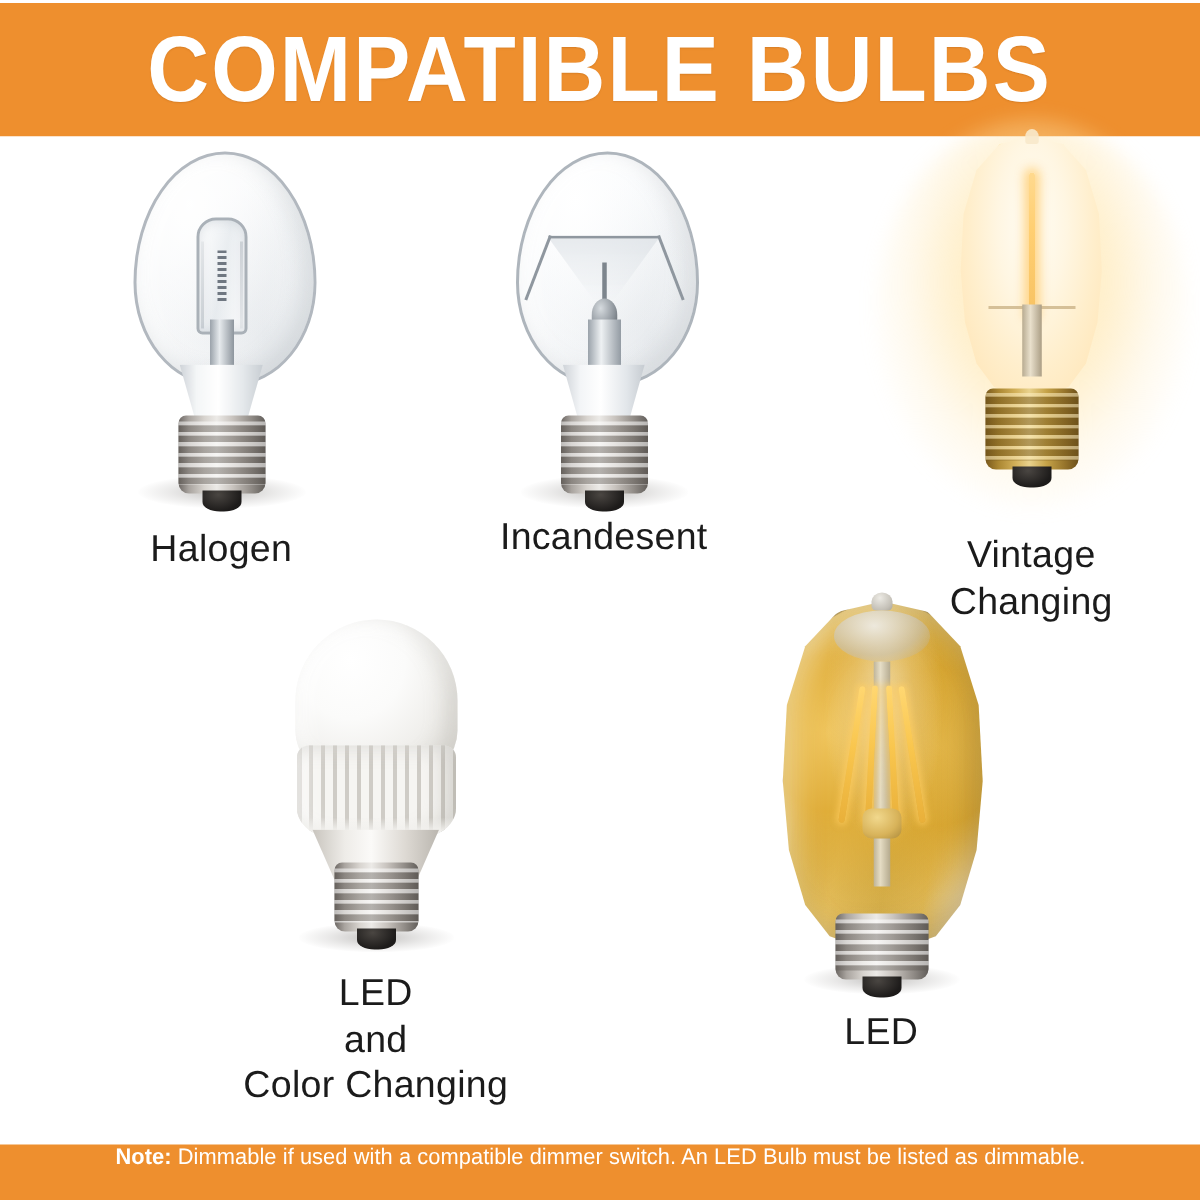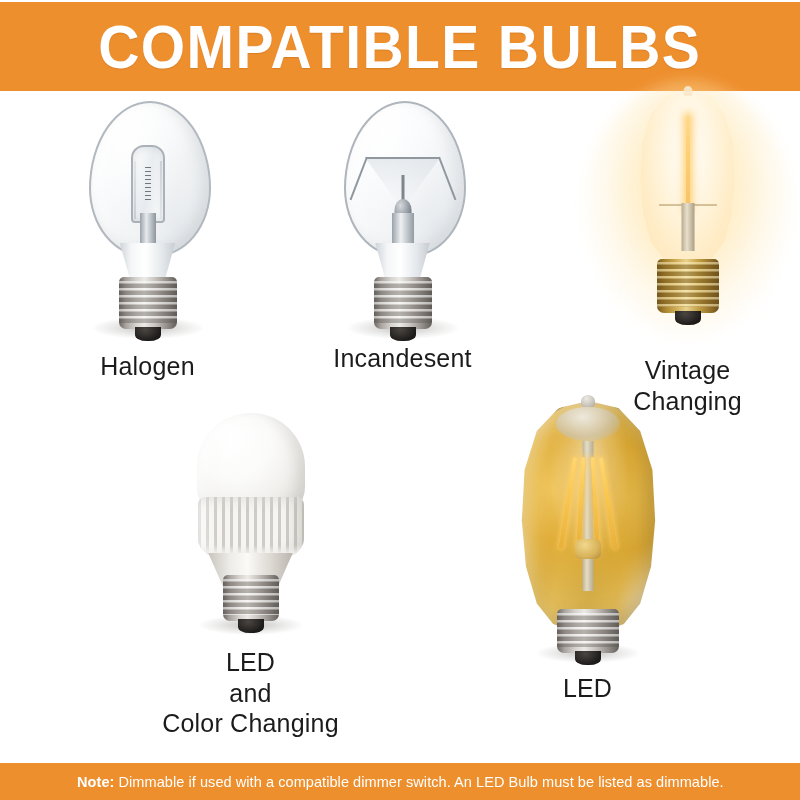--- a/index.html
+++ b/index.html
@@ -426,21 +426,21 @@
 
   
   .note-bar {
     position: absolute;
     left: 0;
     bottom: 0;
     width: 800px;
     height: 37px;
     background: #ee8f2e;
     display: flex;
-    align-items: center;
+    align-items: flex-start;
     justify-content: center;
   }
   .note-text {
     color: #ffffff;
     font-family: "Liberation Sans Narrow", "Liberation Sans", sans-serif;
     font-size: 15px;
     letter-spacing: 0.05px;
     white-space: nowrap;
     transform: scaleX(0.97);
   }

